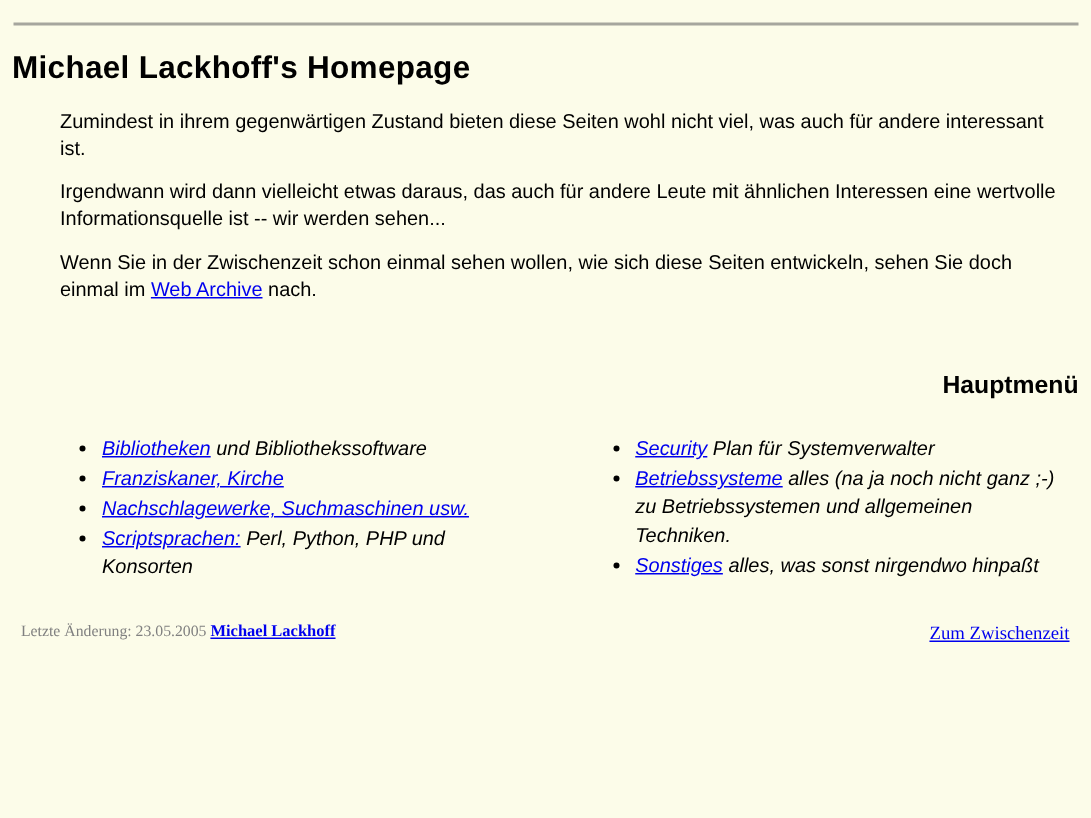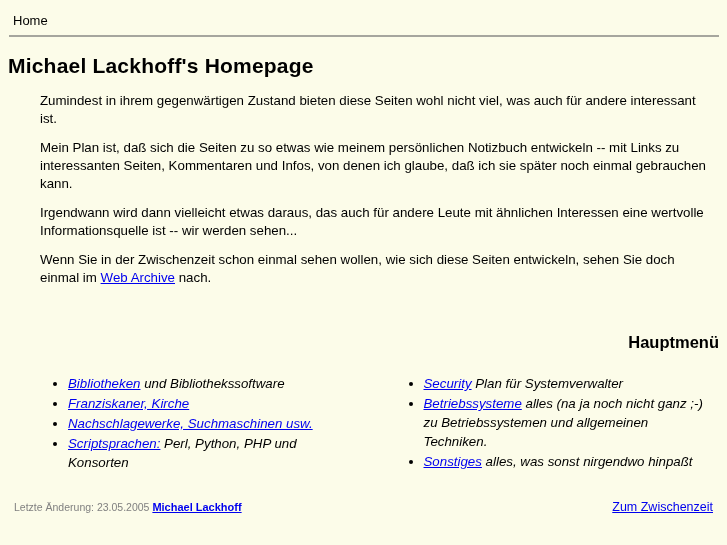--- a/index.html
+++ b/index.html
@@ -57,43 +57,40 @@
   }
   .menu-col li {
     line-height: 19px;
     margin-bottom: 1px;
     padding-right: 4px;
   }
 
   footer.pagefoot {
     display: flex;
     justify-content: space-between;
-    align-items: center;
+    align-items: flex-start;
     margin: 27px 6px 0 6px;
+    font-family: Liberation Serif, serif;
   }
   .foot-left { font-size: 10.5px; color: #808080; }
   .foot-left a { font-size: 11px; font-weight: bold; color: #0000ee; }
   .foot-right { font-size: 12.5px; }
 </style>
 </head>
 <body>
 
 <div class="page">
 
-  <div class="topnav">
-    <a href="#">Home</a>
-  </div>
 
   <hr class="rule">
 
   <h1 class="title">Michael Lackhoff's Homepage</h1>
 
   <div class="intro">
     <p>Zumindest in ihrem gegenwärtigen Zustand bieten diese Seiten wohl nicht viel, was auch für andere interessant ist.</p>
-    <p>Mein Plan ist, daß sich die Seiten zu so etwas wie meinem persönlichen Notizbuch entwickeln -- mit Links zu interessanten Seiten, Kommentaren und Infos, von denen ich glaube, daß ich sie später noch einmal gebrauchen kann.</p>
     <p>Irgendwann wird dann vielleicht etwas daraus, das auch für andere Leute mit ähnlichen Interessen eine wertvolle Informationsquelle ist -- wir werden sehen...</p>
     <p><span>Wenn Sie in der Zwischenzeit schon einmal sehen wollen, wie sich diese Seiten entwickeln, sehen Sie doch einmal im </span><a href="#">Web Archive</a><span> nach.</span></p>
   </div>
 
   <h2 class="menu-heading">Hauptmenü</h2>
 
   <div class="menu">
     <div class="menu-col">
       <ul>
         <li><a href="#">Bibliotheken</a><span> und Bibliothekssoftware</span></li>

